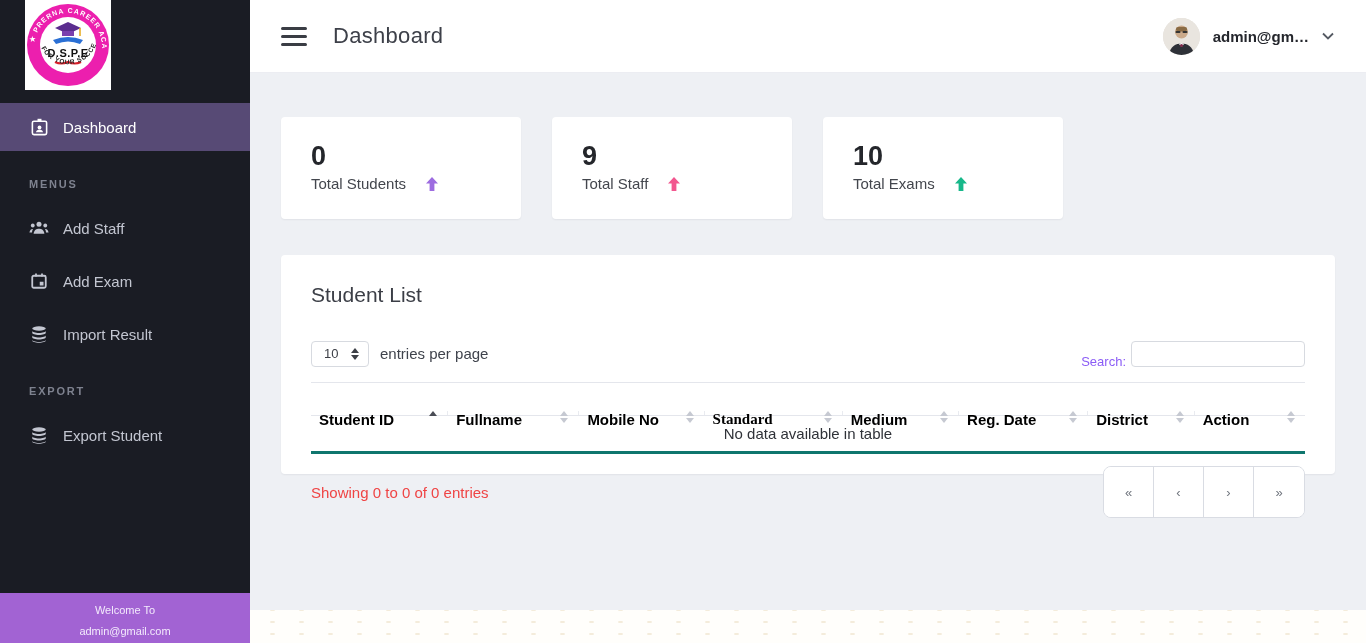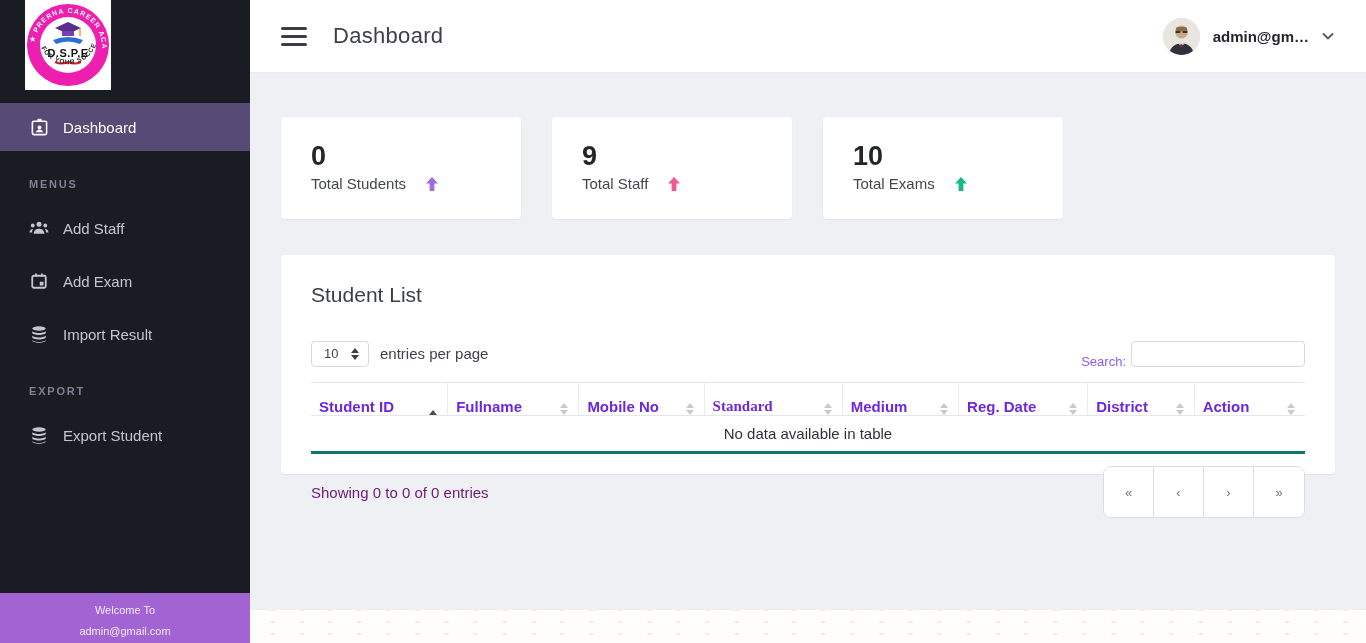--- a/index.html
+++ b/index.html
@@ -53,32 +53,32 @@
   .stepper .up { border-bottom:5px solid #3c3f46; }
   .stepper .dn { border-top:5px solid #3c3f46; }
   .entries-label { margin-left:11px; font-size:15px; color:#3f434c; }
   .search-group { margin-left:auto; display:flex; align-items:center; gap:5px; }
   .search-label { font-size:13px; color:#8b5cf6;margin-top:16px; }
   .search-input { width:174px; height:26px; border:1px solid #d7dae0; border-radius:4px; background:#fff; outline:none; padding:0 8px; font-size:13px; color:#333; }
 
   
   .table { margin-top:13px; }
   .t-head { display:flex; border-top:1px solid #e4e6ec; border-bottom:1px solid #e4e6ec; height:34px; }
-  .th { display:flex; align-items:flex-end; justify-content:space-between; padding:0 10px 0 8px; font-size:15px; font-weight:bold; color:#6d28d9; border-right:1px solid #e9ebf0; }
+  .th { display:flex; align-items:flex-start; justify-content:space-between; padding:0 10px 0 8px; font-size:15px; font-weight:bold; color:#000000; border-right:1px solid #e9ebf0;margin-top:28px; }
   .th:last-child { border-right:none; }
   .c0{width:13.8%;} .c1{width:13.2%;} .c2{width:12.6%;} .c3{width:13.9%;font-family:Liberation Serif, serif;} .c4{width:11.7%;} .c5{width:13.0%;} .c6{width:10.7%;} .c7{width:11.1%;}
   .sort { display:flex; flex-direction:column; gap:2px; align-items:center; }
   .sort i { display:block; width:0; height:0; border-left:4px solid transparent; border-right:4px solid transparent; }
   .sort .up { border-bottom:5px solid #c6c9d2; }
   .sort .dn { border-top:5px solid #c6c9d2; }
   .sort.asc .up { border-bottom-color:#4a4d55; }
   .t-empty { height:38px; display:flex; align-items:center; justify-content:center; font-size:15px; color:#2f3238; border-bottom:3px solid #0f766e; }
 
   .list-footer { display:flex; align-items:center; margin-top:12px; }
-  .showing-text { font-size:15px; color:#701a75; }
+  .showing-text { font-size:15px; color:#ef4444; }
   .pagination { margin-left:auto; display:flex; border:1px solid #d9dce3; border-radius:8px; overflow:hidden; background:#fff; }
   .page-btn { width:50px; height:50px; display:flex; align-items:center; justify-content:center; font-size:13px; color:#70757e; background:#fff; border:none; border-right:1px solid #d9dce3; cursor:pointer; }
   .page-btn:last-child { border-right:none; }
 
   .bottom-strip { margin-top:auto; height:33px; background:#fffefb;
     background-image:radial-gradient(#f4ecdb 2.2px, transparent 2.6px);
     background-size:29px 12px; background-position:8px 6px; }
 </style>
 </head>
 <body>

